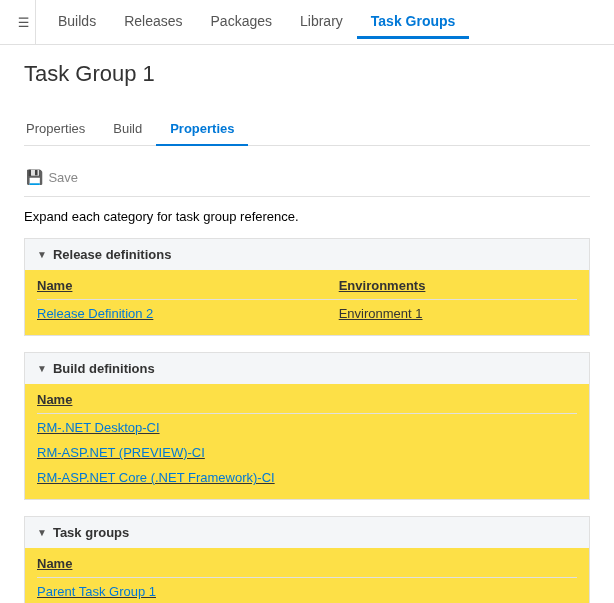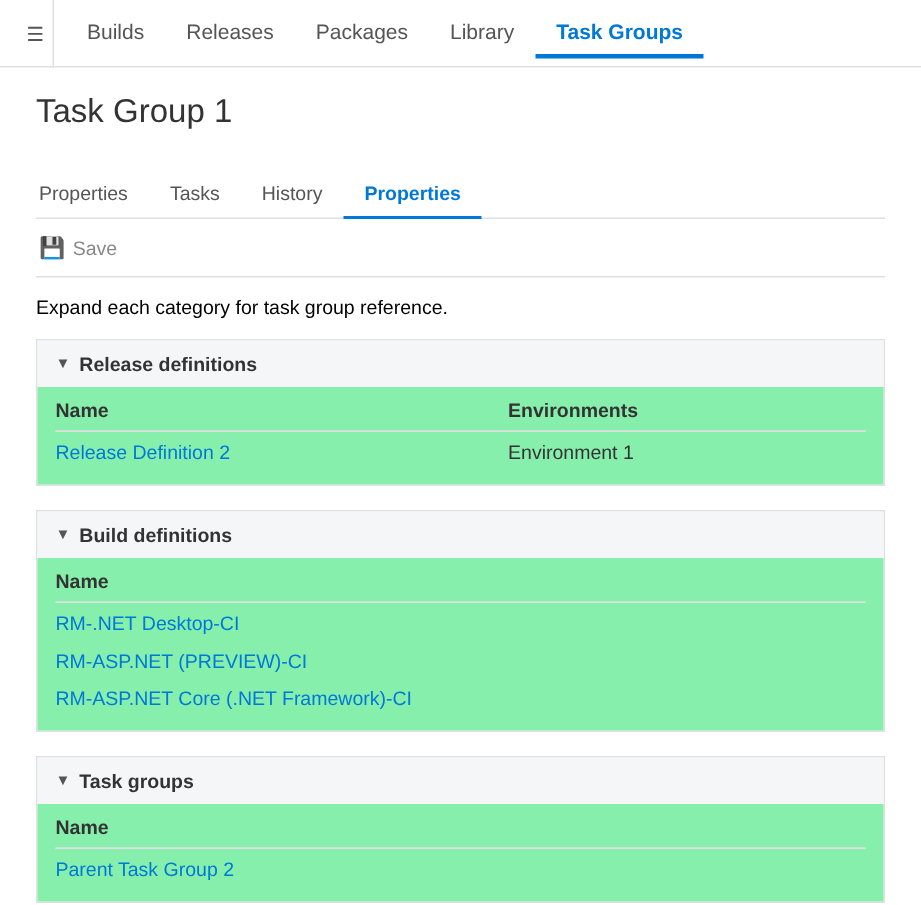--- a/index.html
+++ b/index.html
@@ -66,21 +66,21 @@
       font-weight: 300;
       color: #333;
       margin-bottom: 28px;
     }
 
     
     .sub-tabs {
       display: flex;
       align-items: center;
       border-bottom: 1px solid #e0e0e0;
-      margin-bottom: 0;
+      margin-bottom: 12px;
     }
     .sub-tab {
       padding: 6px 14px 8px 14px;
       cursor: pointer;
       font-size: 13px;
       color: #555;
       border-bottom: 2px solid transparent;
       margin-bottom: -1px;
     }
     .sub-tab:first-child { padding-left: 2px; }
@@ -135,21 +135,22 @@
       font-size: 13px;
       color: #333;
       gap: 6px;
     }
     .section-header .chevron {
       font-size: 10px;
       color: #555;
     }
     .section-body {
       padding: 0 12px 10px 12px;
-      background: #86efac;
+      background: #fde047;
+      text-decoration: underline;
     }
 
     
     .ref-table {
       width: 100%;
       border-collapse: collapse;
     }
     .ref-table th {
       text-align: left;
       padding: 8px 0 6px 0;
@@ -204,22 +205,21 @@
   <div class="nav-item">Library</div>
   <div class="nav-item active">Task Groups</div>
 </nav>
 
 <div class="main-content">
 
   <div class="page-title">Task Group 1</div>
 
   <div class="sub-tabs">
     <div class="sub-tab">Properties</div>
-    <div class="sub-tab">Tasks</div>
-    <div class="sub-tab">History</div>
+    <div class="sub-tab">Build</div>
     <div class="sub-tab active">Properties</div>
   </div>
 
   <div class="toolbar">
     <div class="toolbar-btn">
       <span class="btn-icon">💾</span>
       <span>Save</span>
     </div>
   </div>
 
@@ -291,21 +291,21 @@
     <div class="section-body">
       <table class="single-table">
         <thead>
           <tr>
             <th>Name</th>
           </tr>
         </thead>
         <tbody>
           <tr>
             <td>
-              <a class="link-cell">Parent Task Group 2</a>
+              <a class="link-cell">Parent Task Group 1</a>
             </td>
           </tr>
         </tbody>
       </table>
     </div>
   </div>
 
 </div>
 
 </body></html>

